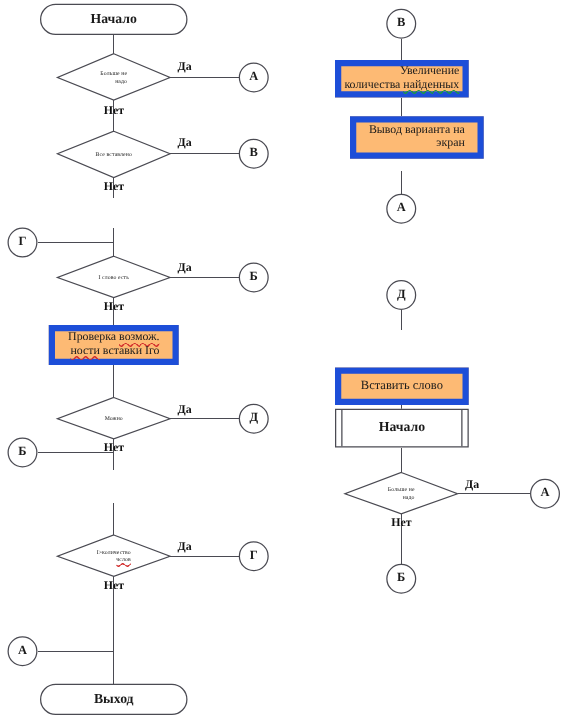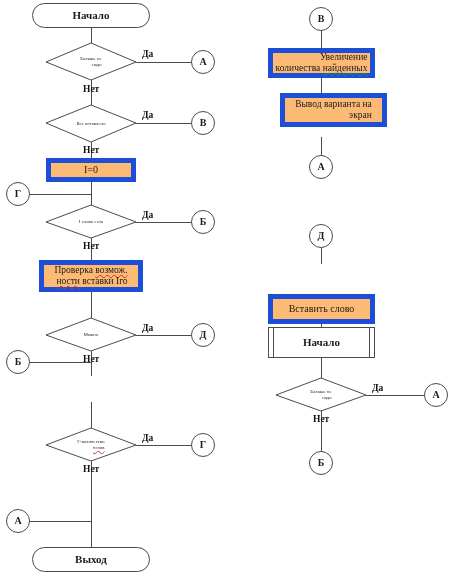--- a/index.html
+++ b/index.html
@@ -187,23 +187,20 @@
     <div class="dlabel">Все вставлено</div>
   </div>
 
   <div class="edge-label" style="left:142px; top:110px;">Да</div>
   <div class="edge-label" style="left:83px; top:145px;">Нет</div>
 
   <div class="node connector" style="left:191px; top:111px; width:24px; height:24px;">
     <span>В</span>
   </div>
 
-  <div class="node process big" style="left:46px; top:158px; width:90px; height:24px;">
-    <span>I=0</span>
-  </div>
 
   <div class="node connector" style="left:6px; top:182px; width:24px; height:24px;">
     <span>Г</span>
   </div>
 
   <div class="node decision" style="left:46px; top:205px; width:90px; height:33px;">
     <div class="dlabel">I слово есть</div>
   </div>
 
   <div class="edge-label" style="left:142px; top:210px;">Да</div>

